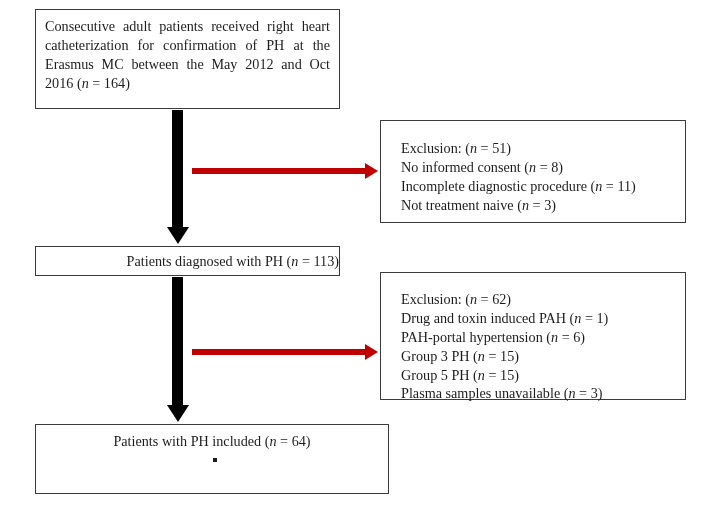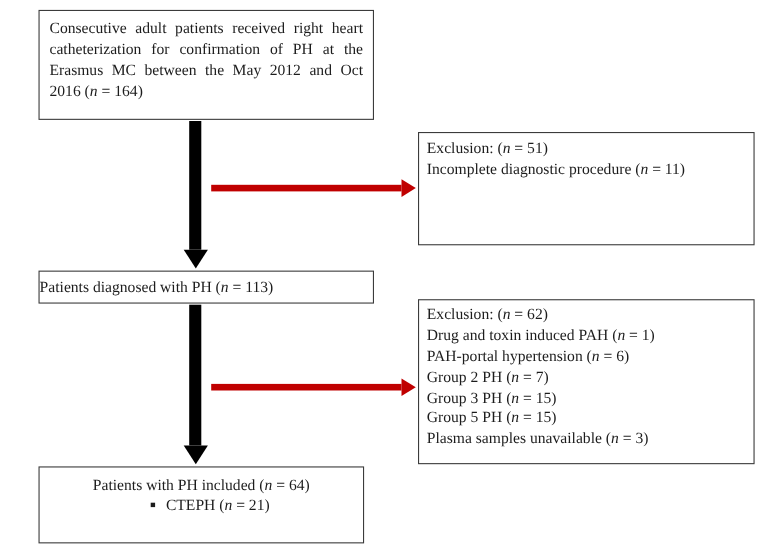--- a/index.html
+++ b/index.html
@@ -46,31 +46,31 @@
 
   
   #box-diagnosed {
     left: 35px;
     top: 246px;
     width: 305px;
     height: 30px;
     padding: 0;
     display: flex;
     align-items: center;
-    justify-content: flex-start;
+    justify-content: flex-end;
   }
   #box-diagnosed .box-text {
     text-align: center;
   }
 
   
   #box-included {
     left: 35px;
     top: 424px;
-    width: 296px;
+    width: 354px;
     height: 70px;
     padding: 7px 0 0 0;
     text-align: center;
   }
   #box-included .included-title {
     display: block;
     text-align: center;
   }
   #box-included .included-list {
     list-style: none;
@@ -100,26 +100,26 @@
     left: 380px;
     top: 120px;
     width: 306px;
     height: 103px;
     padding: 5px 0 0 7px;
   }
   #box-exclusion-2 {
     left: 380px;
     top: 272px;
     width: 306px;
-    height: 150px;
+    height: 128px;
     padding: 4px 0 0 7px;
   }
   .exclusion-list {
     list-style: none;
-    margin: 0;
+    margin: 13px;
     padding: 0;
   }
   .exclusion-list li {
     display: block;
     white-space: nowrap;
   }
 
   .ital { font-style: italic; }
 
   
@@ -195,21 +195,23 @@
 </div>
 
 <div class="arrow-right" id="arrow-right-1">
   <div class="shaft"></div>
   <div class="head"></div>
 </div>
 
 <div class="flow-box" id="box-exclusion-1">
   <ul class="exclusion-list">
     <li>Exclusion: (<span class="ital">n</span> = 51)</li>
+    <li>No informed consent (<span class="ital">n</span> = 8)</li>
     <li>Incomplete diagnostic procedure (<span class="ital">n</span> = 11)</li>
+    <li>Not treatment naive (<span class="ital">n</span> = 3)</li>
   </ul>
 </div>
 
 <div class="flow-box" id="box-diagnosed">
   <span class="box-text">Patients diagnosed with PH (<span class="ital">n</span> = 113)</span>
 </div>
 
 <div class="arrow-down" id="arrow-down-2">
   <div class="shaft"></div>
   <div class="head"></div>
@@ -218,25 +220,24 @@
 <div class="arrow-right" id="arrow-right-2">
   <div class="shaft"></div>
   <div class="head"></div>
 </div>
 
 <div class="flow-box" id="box-exclusion-2">
   <ul class="exclusion-list">
     <li>Exclusion: (<span class="ital">n</span> = 62)</li>
     <li>Drug and toxin induced PAH (<span class="ital">n</span> = 1)</li>
     <li>PAH-portal hypertension (<span class="ital">n</span> = 6)</li>
-    <li>Group 2 PH (<span class="ital">n</span> = 7)</li>
     <li>Group 3 PH (<span class="ital">n</span> = 15)</li>
     <li>Group 5 PH (<span class="ital">n</span> = 15)</li>
     <li>Plasma samples unavailable (<span class="ital">n</span> = 3)</li>
   </ul>
 </div>
 
 <div class="flow-box" id="box-included">
   <span class="included-title">Patients with PH included (<span class="ital">n</span> = 64)</span>
   <ul class="included-list">
-    <li><span class="bullet-square"></span><span>CTEPH (<span class="ital">n</span> = 21)</span></li>
+    <li><span class="bullet-square"></span></li>
   </ul>
 </div>
 
 </body></html>

